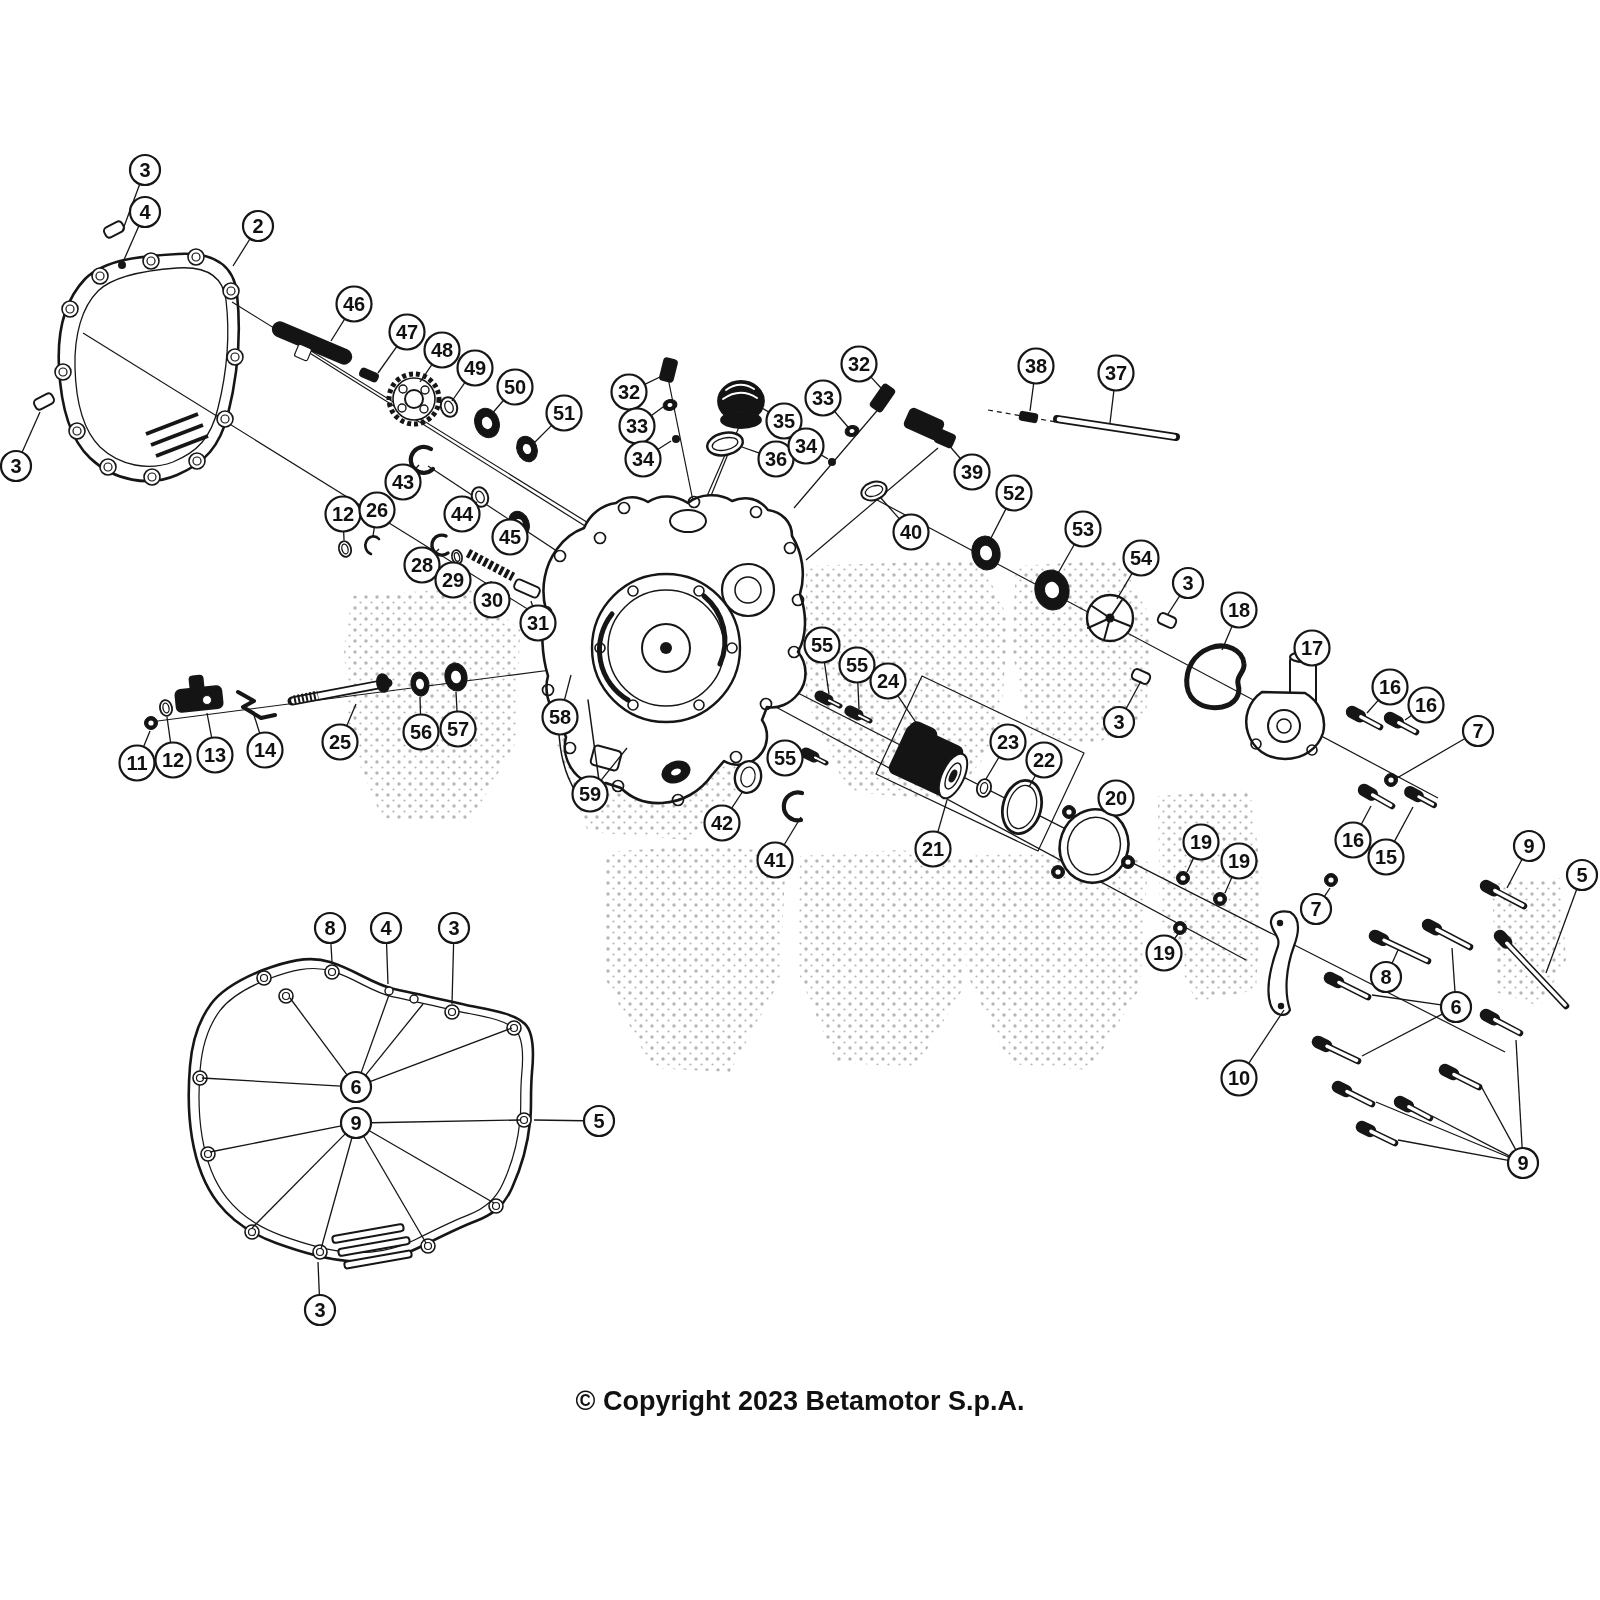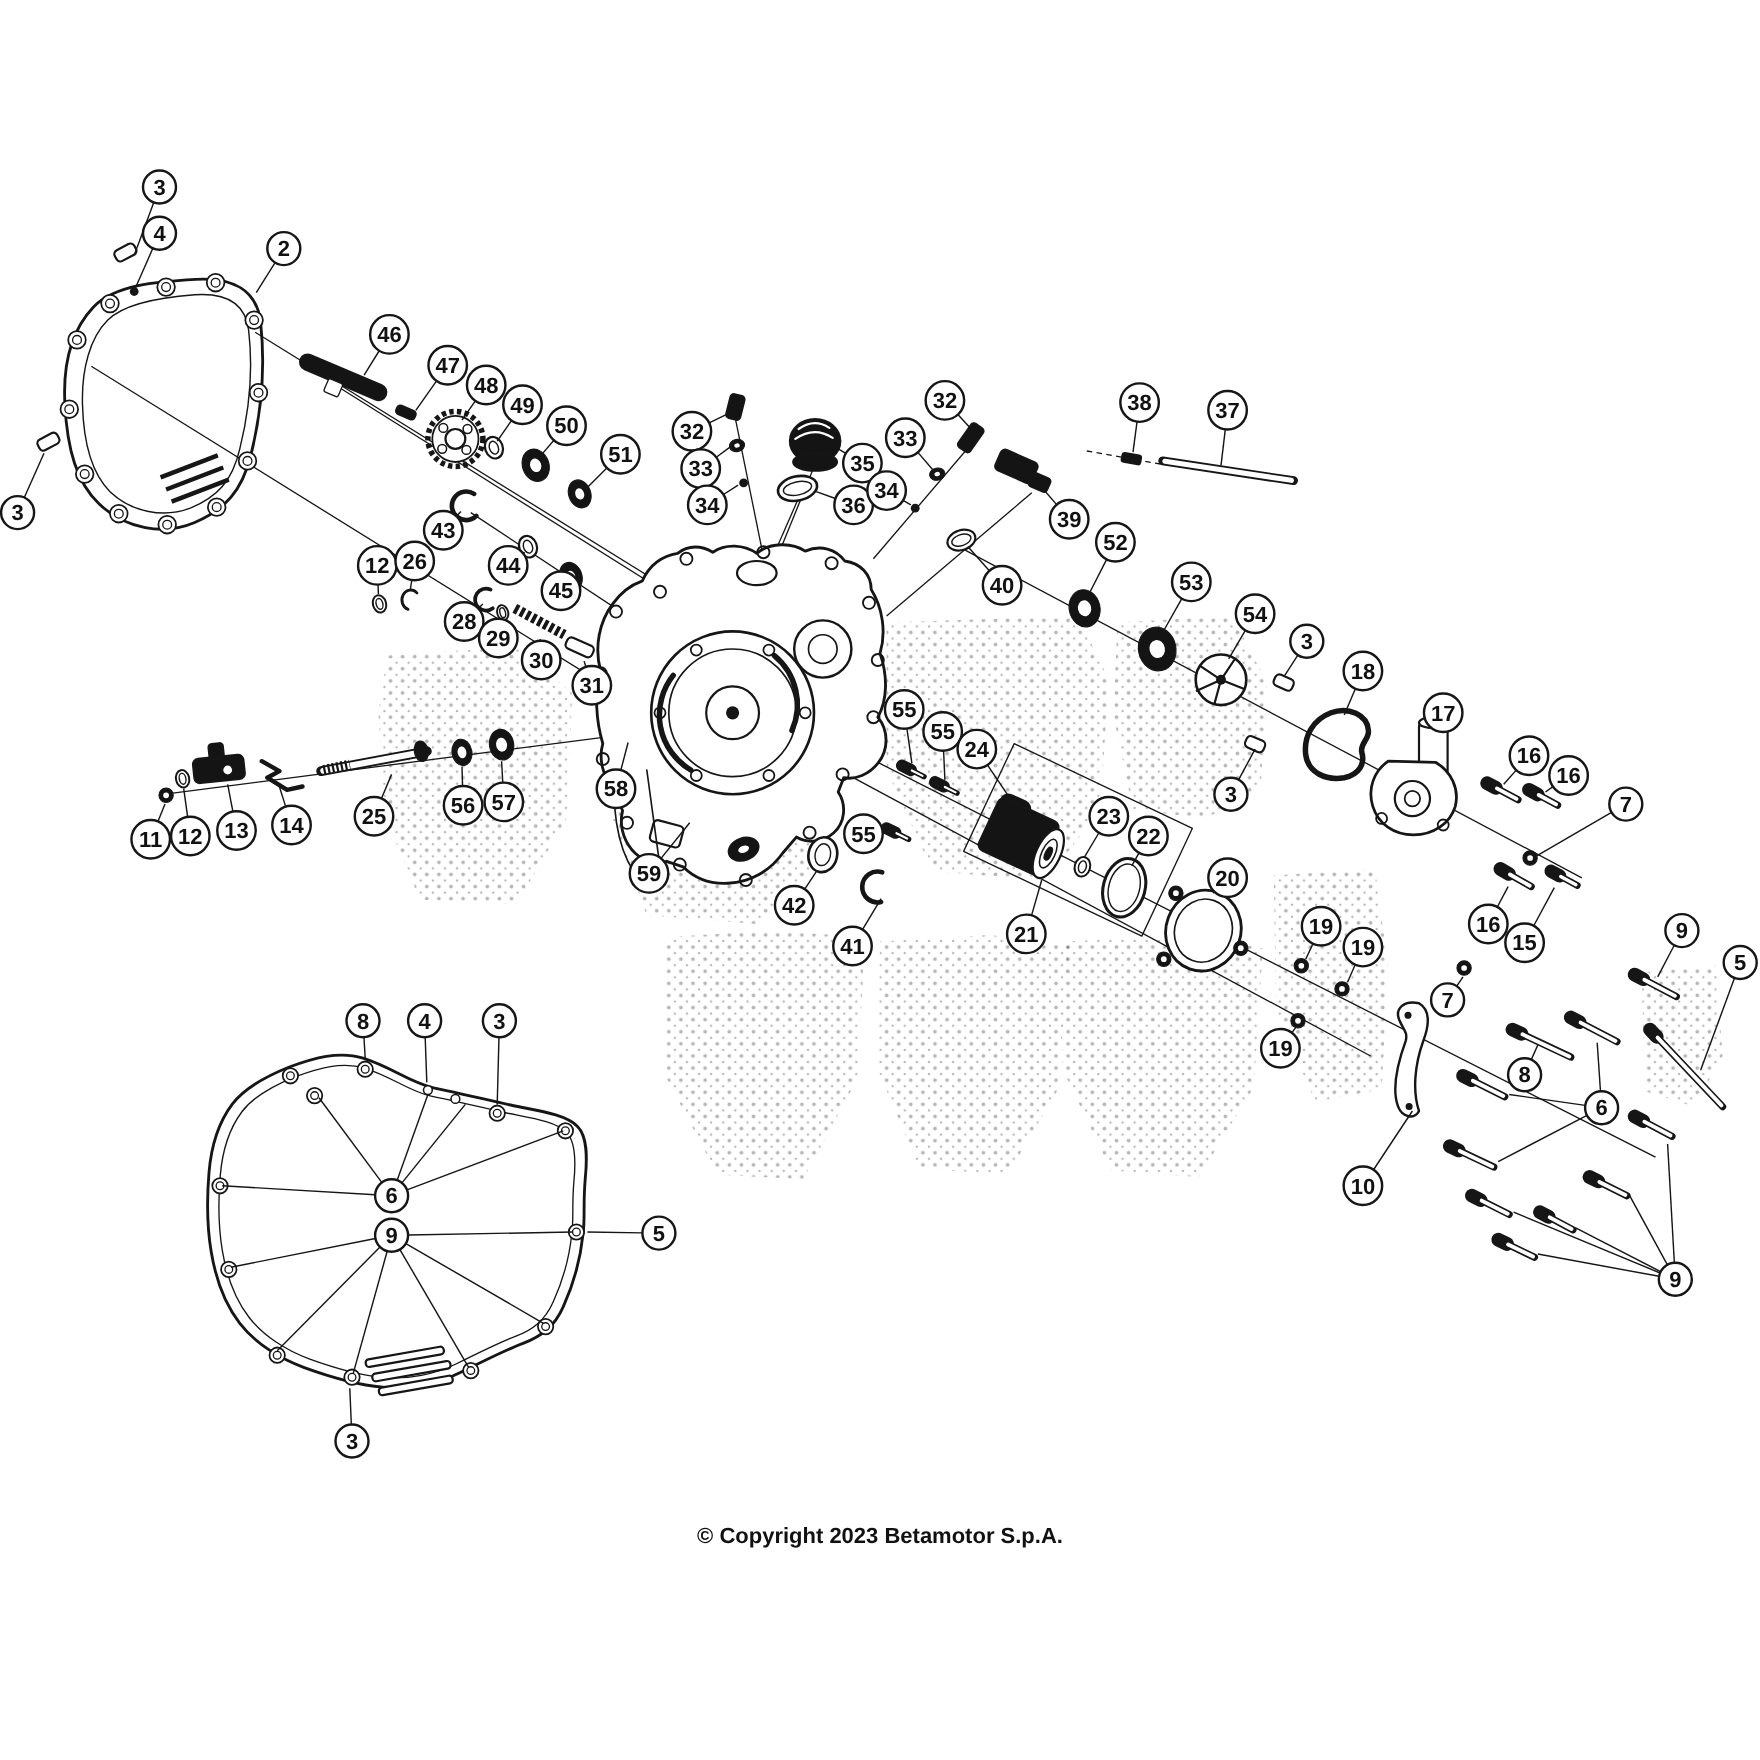--- a/index.html
+++ b/index.html
@@ -1,21 +1,21 @@
 <!DOCTYPE html>
 <html><head>
 <meta charset="utf-8">
 <style>
   html,body{margin:0;padding:0;background:#fff;}
   .stage{position:relative;width:1600px;height:1600px;background:#ffffff;overflow:hidden;
          font-family:"Liberation Sans","DejaVu Sans",sans-serif;}
   svg{position:absolute;inset:0;}
   .num{font:bold 20px "Liberation Sans","DejaVu Sans",sans-serif;fill:#111;}
   .copyright{position:absolute;left:0;right:0;top:1386px;text-align:center;
-             font-weight:bold;font-size:20px;color:#111;
+             font-weight:bold;font-size:27px;color:#111;
              font-family:"Liberation Sans","DejaVu Sans",sans-serif;}
 </style>
 </head>
 <body>
 
 <div class="stage">
   <svg width="1600" height="1600" viewBox="0 0 1600 1600" xmlns="http://www.w3.org/2000/svg">
       <defs>
         <pattern id="halftone" patternUnits="userSpaceOnUse" width="11" height="11">
           <circle cx="3" cy="3" r="1.7" fill="#3f3f3f"></circle>

